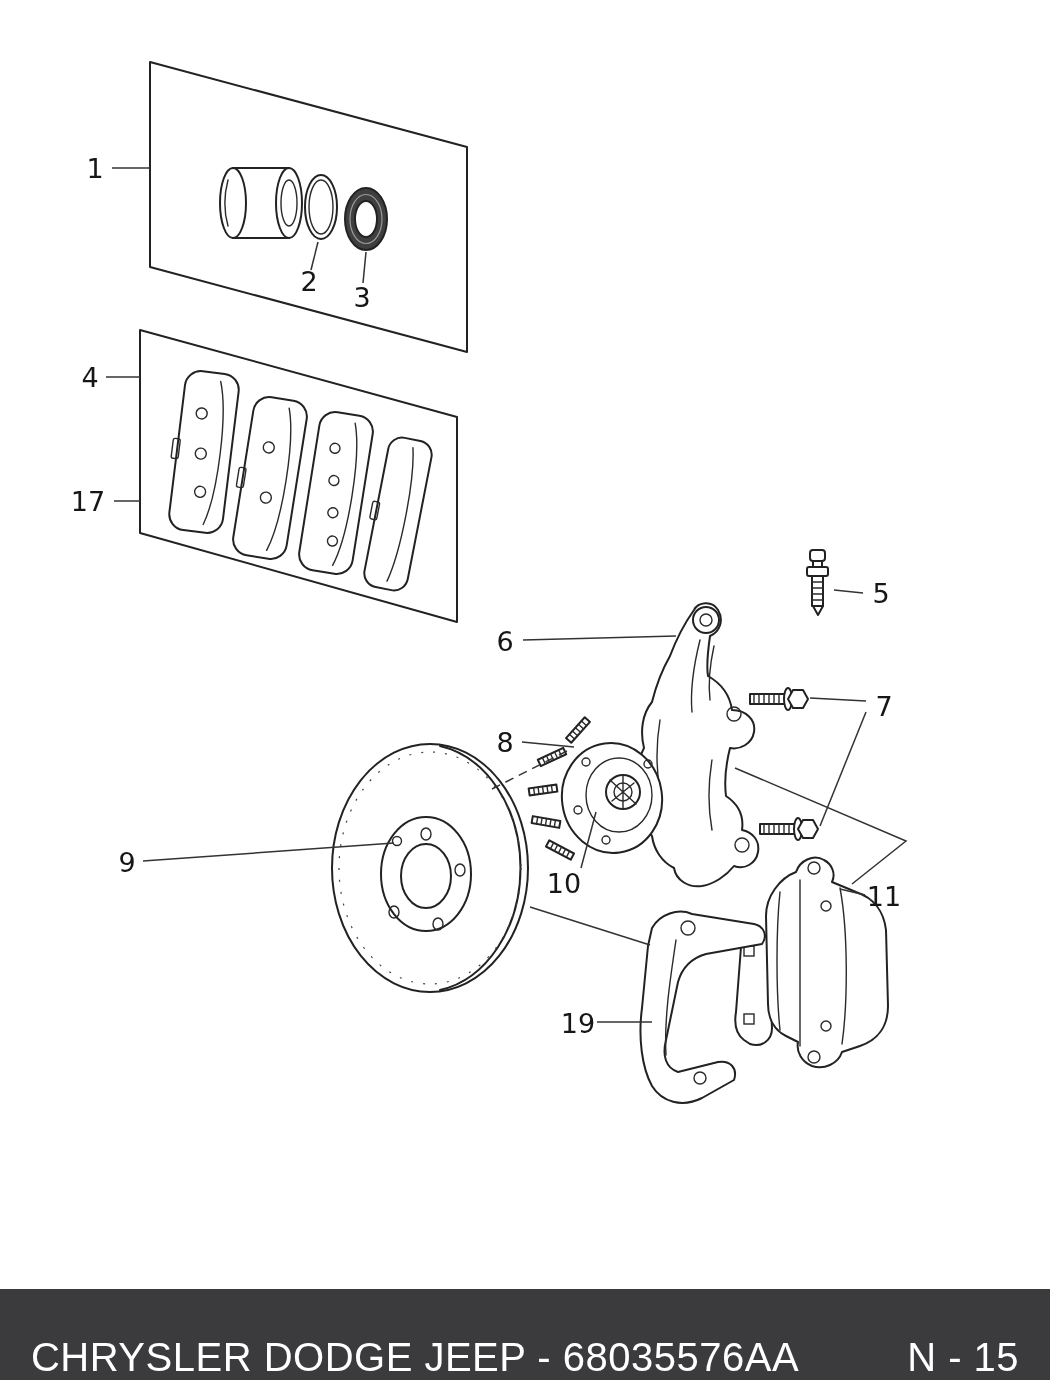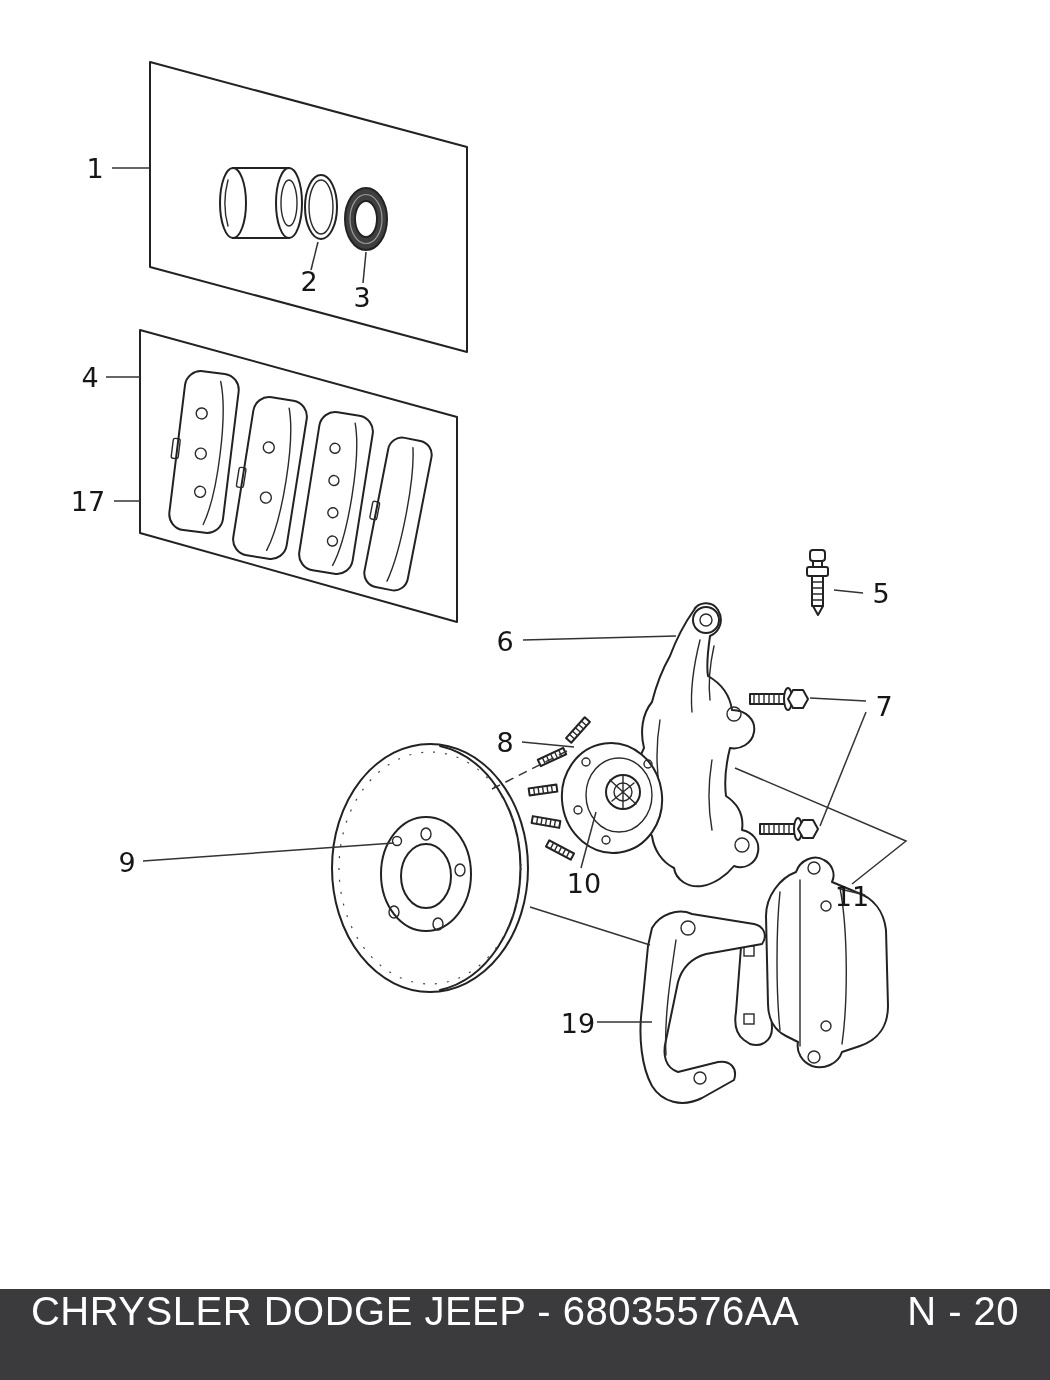--- a/index.html
+++ b/index.html
@@ -10,21 +10,21 @@
     position:absolute;
     transform:translate(-50%,-50%);
     font-size:27px;
     color:#161616;
     font-family:"DejaVu Sans", sans-serif;
     white-space:nowrap;
   }
   .footer{
     position:absolute;left:0;right:0;bottom:0;height:91px;
     background:#3b3b3d;color:#ffffff;
-    display:flex;align-items:flex-start;justify-content:center;gap:108px;
+    display:flex;align-items:flex-end;justify-content:center;gap:108px;
     font-family:"Liberation Sans", sans-serif;
     font-size:40px;font-weight:500;letter-spacing:0.5px;
   }
   svg *{vector-effect:none;}
   .ol{fill:#ffffff;stroke:#222222;stroke-width:2;stroke-linejoin:round;}
   .ln{fill:none;stroke:#222222;stroke-width:2;stroke-linecap:round;}
   .dt{fill:none;stroke:#2a2a2a;stroke-width:1.4;stroke-linecap:round;}
   .leader{fill:none;stroke:#333333;stroke-width:1.5;}
 </style>
 </head>
@@ -264,22 +264,22 @@
   <div class="callout" style="left:95px;top:168px">1</div>
   <div class="callout" style="left:309px;top:281px">2</div>
   <div class="callout" style="left:362px;top:297px">3</div>
   <div class="callout" style="left:90px;top:377px">4</div>
   <div class="callout" style="left:88px;top:501px">17</div>
   <div class="callout" style="left:881px;top:593px">5</div>
   <div class="callout" style="left:505px;top:641px">6</div>
   <div class="callout" style="left:884px;top:706px">7</div>
   <div class="callout" style="left:505px;top:742px">8</div>
   <div class="callout" style="left:127px;top:862px">9</div>
-  <div class="callout" style="left:584px;top:883px">10</div>
-  <div class="callout" style="left:852px;top:896px">11</div>
+  <div class="callout" style="left:564px;top:883px">10</div>
+  <div class="callout" style="left:884px;top:896px">11</div>
   <div class="callout" style="left:578px;top:1023px">19</div>
 
   <div class="footer">
     <span>CHRYSLER DODGE JEEP - 68035576AA</span>
-    <span>N - 20</span>
+    <span>N - 15</span>
   </div>
 
 </div>
 
 </body></html>

